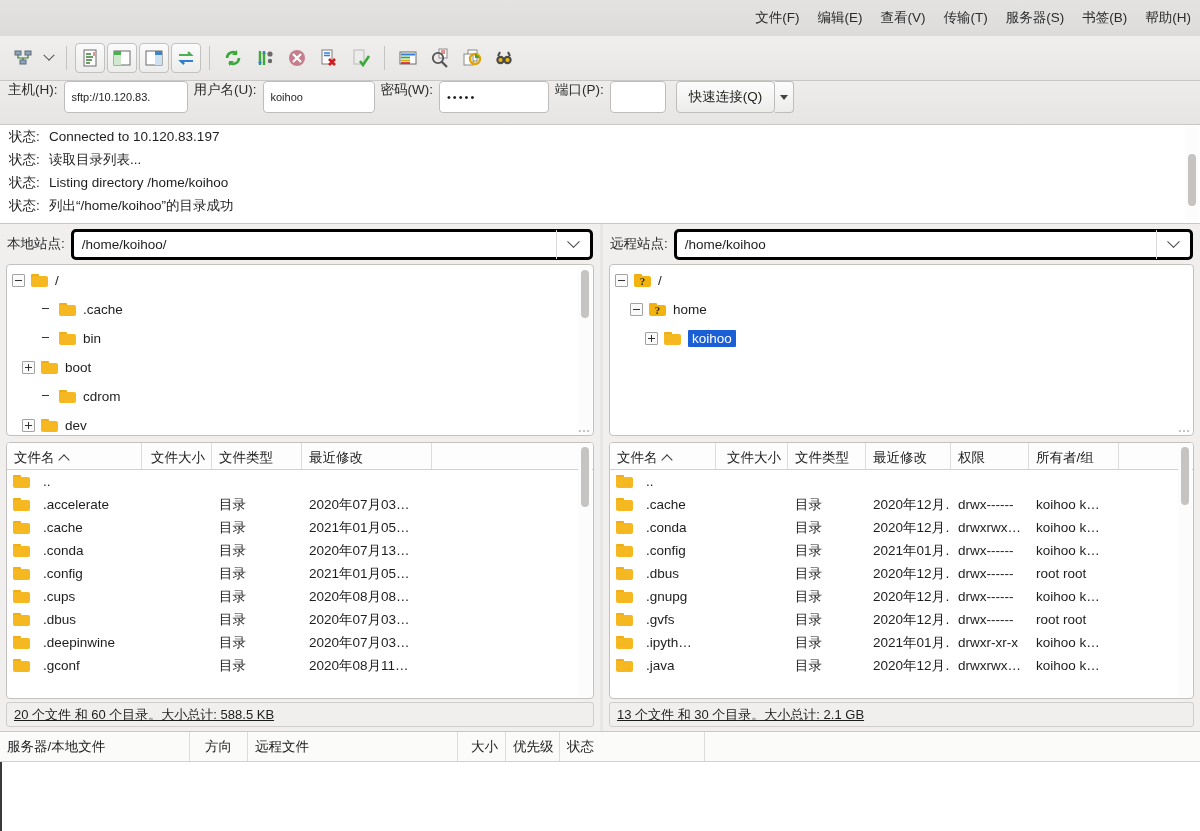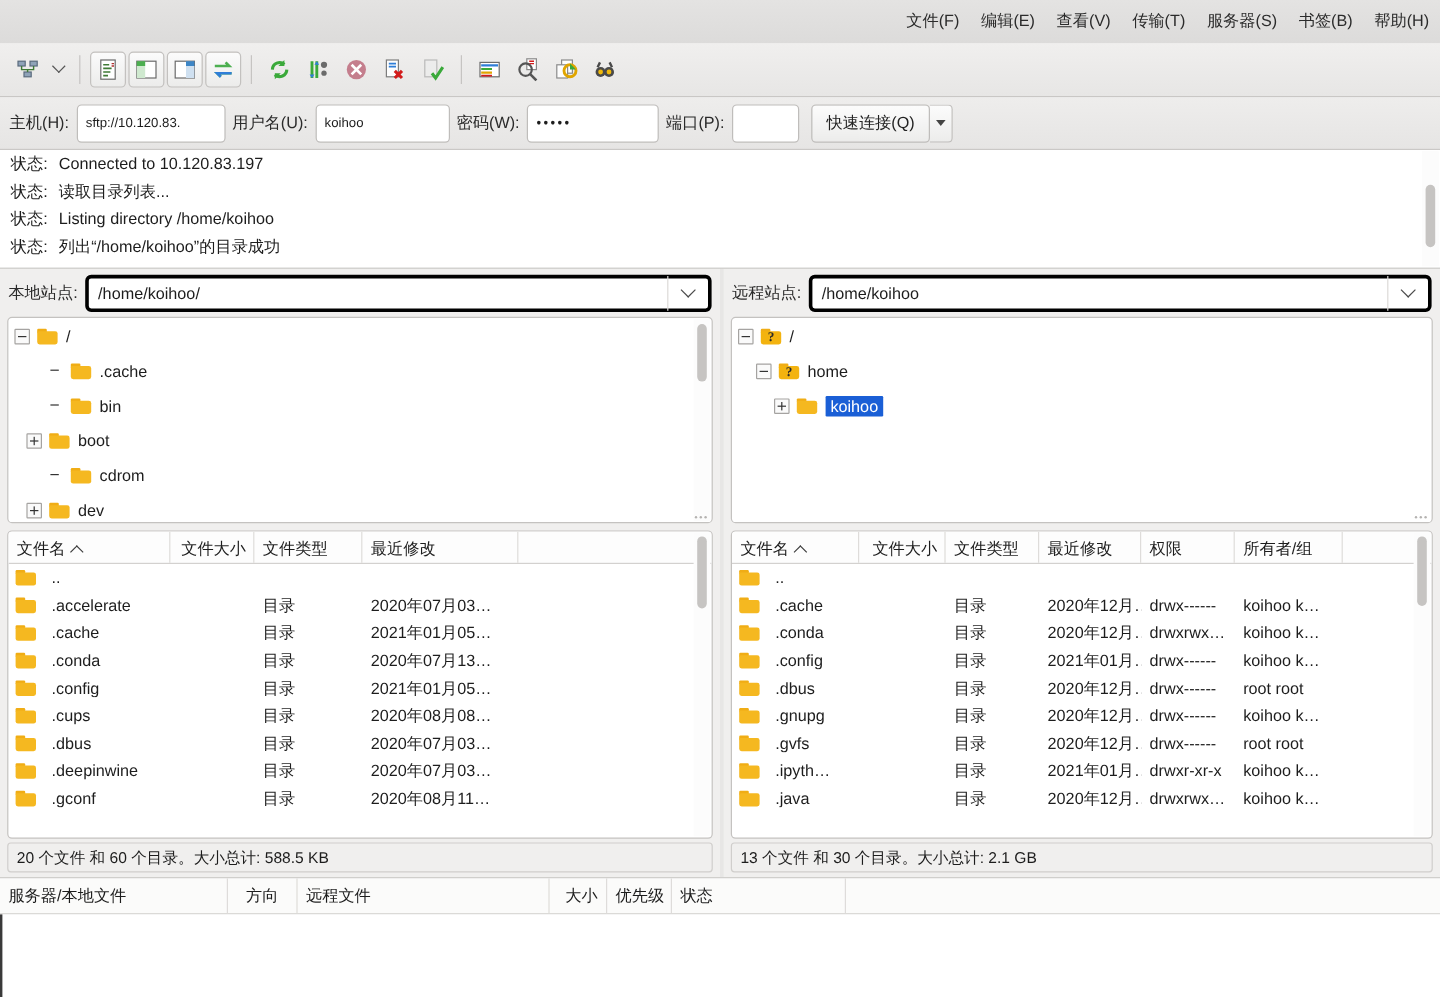--- a/index.html
+++ b/index.html
@@ -45,21 +45,21 @@
   .tb-sep { width: 1px; height: 24px; background: #c6c4c2; margin: 0 6px; }
   .tb-arrow { width: 18px; height: 30px; display:flex; align-items:center; justify-content:center; }
   .tb-arrow::after {
     content: ""; width: 7px; height: 7px;
     border-right: 1.6px solid #555; border-bottom: 1.6px solid #555;
     transform: rotate(45deg) translate(-2px,-2px);
   }
 
   
   .quickbar {
-    height: 44px; display: flex; align-items: center; gap: 6px;
+    height: 44px; display: flex; gap: 6px;
     padding: 0 8px;
     background: linear-gradient(#eeedec, #e6e5e4);
     border-bottom: 1px solid #cac8c6;
     flex: none;
   }
   .qc-label { font-size: 13.5px; color: #2b2b2b; white-space: nowrap; }
   .qc-input {
     height: 32px; border: 1px solid #bfbdbb; border-radius: 4px;
     background: #fff; padding: 0 7px; display: flex; align-items: center;
     font-size: 11px; color: #1d1d1d; overflow: hidden; white-space: nowrap;
@@ -179,21 +179,21 @@
   .lbody { flex: 1; min-height: 0; overflow: hidden; }
   .lrow { display: flex; height: 23px; align-items: center; white-space: nowrap; }
   .cell { font-size: 13.5px; color: #1d1d1d; padding-left: 7px; overflow: hidden; white-space: nowrap; }
   .cell.name { display: flex; align-items: center; gap: 6px; padding-left: 6px; }
 
   
   .pstatus {
     height: 25px; margin: 3px 6px 4px 6px; background: #f0efee;
     border: 1px solid #d0cecc; border-radius: 3px;
     display: flex; align-items: center; padding: 0 7px;
-    font-size: 13px; color: #1d1d1d; flex: none; white-space: nowrap;
+    font-size: 13px; color: #1d1d1d; flex: none; white-space: nowrap; text-decoration: underline;
   }
 
   
   .queue { height: 100px; flex: none; display: flex; flex-direction: column;
            background: #f0efee; border-top: 1px solid #c9c7c5; }
   .qhead { display: flex; height: 30px; background: #fbfbfa; border-bottom: 1px solid #d3d1cf; flex: none; }
   .qhead .hcell {
     font-size: 13.5px; color: #1d1d1d; display: flex; align-items: center;
     border-right: 1px solid #dedcda; padding: 0 7px; white-space: nowrap; overflow: hidden;
   }

